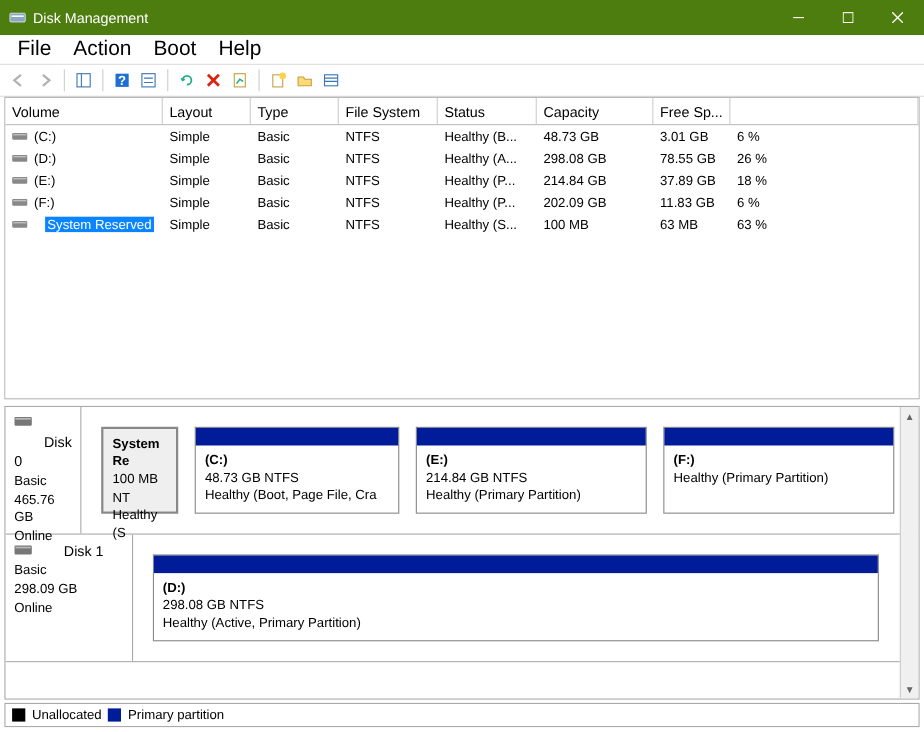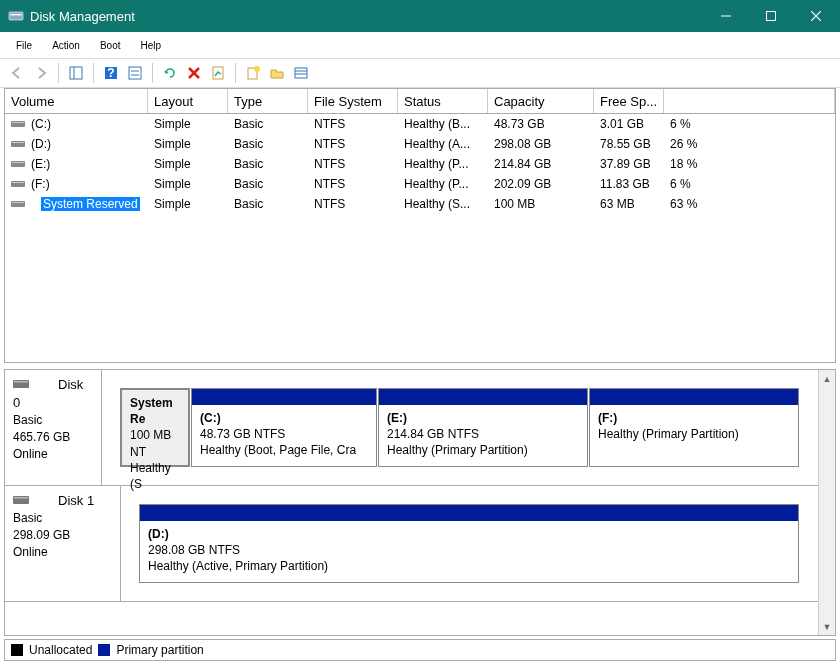--- a/index.html
+++ b/index.html
@@ -1,23 +1,23 @@
 <!DOCTYPE html>
 <html><head>
 <meta charset="utf-8">
 <style>
 * { box-sizing: border-box; margin: 0; padding: 0; font-family: 'Segoe UI', Tahoma, sans-serif; font-size: 12px; }
 body { background: #fff; width: 840px; height: 665px; overflow: hidden; display: flex; flex-direction: column; }
-.titlebar { background: #0f766e; color: #fff; height: 32px; display: flex; align-items: center; padding: 0 2px 0 8px; }
+.titlebar { background: #4d7c0f; color: #fff; height: 32px; display: flex; align-items: center; padding: 0 2px 0 8px; }
 .titlebar .icon { width: 16px; height: 16px; margin-right: 6px; display: inline-flex; }
 .titlebar .title { font-size: 13px; flex: 1; }
 .titlebar .winbtns { display: flex; }
 .titlebar .winbtn { width: 45px; height: 32px; display: flex; align-items: center; justify-content: center; color: #fff; }
 .menubar { height: 26px; display: flex; align-items: center; padding: 0 6px; background: #fff; }
-.menubar .menuitem { padding: 3px 10px; font-size: 10px; }
+.menubar .menuitem { padding: 3px 10px; font-size: 19px; }
 .toolbar { height: 30px; display: flex; align-items: center; padding: 2px 6px; border-top: 1px solid #ddd; border-bottom: 1px solid #ddd; gap: 2px; }
 .toolbar .sep { width: 1px; height: 20px; background: #ccc; margin: 0 4px; }
 .toolbar .tbtn { width: 22px; height: 22px; display: flex; align-items: center; justify-content: center; }
 .toolbar .tbtn.disabled { opacity: .45; }
 .table-wrap { border: 1px solid #aaa; margin: 0 4px; }
 .grid-header { display: flex; background: #fff; border-bottom: 1px solid #aaa; align-items: center; }
 .grid-header .col, .grid-row .col { border-right: 1px solid #ccc; padding: 4px 6px; height: 24px; display: flex; align-items: center; overflow: hidden; white-space: nowrap; text-overflow: ellipsis; }
 .grid-header .col { font-size: 13px; }
 .grid-body { background: #fff; height: 248px; overflow: auto; }
 .grid-row { display: flex; height: 20px; font-size: 13px; }
@@ -25,21 +25,21 @@
 .grid-row .vol-icon { width: 14px; margin-right: 4px; display:inline-flex; align-items:center; }
 .grid-row.selected .vol-label { background: #0a84ff; color: #fff; margin-left: 12px; }
 .c0{width:143px} .c1{width:80px} .c2{width:80px} .c3{width:90px} .c4{width:90px} .c5{width:106px} .c6{width:70px} .c7{width:100px} .c8{flex:1}
 .graphical { flex: 1; border: 1px solid #aaa; margin: 6px 4px 0 4px; overflow: hidden; position: relative; }
 .scroll-v { position:absolute; right:0; top:0; bottom:0; width:17px; background:#f0f0f0; border-left:1px solid #ccc; display:flex; flex-direction:column; justify-content:space-between; align-items:center; }
 .scroll-arrow{height:17px;display:flex;align-items:center;justify-content:center;color:#666;font-size:9px;}
 .disk-row { display: flex; border-bottom: 1px solid #aaa; height: 116px; }
 .disk-info { width: 122px; padding: 6px 8px; border-right: 1px solid #aaa; font-size: 12.5px; line-height:1.35; }
 .disk-info .disk-icon { display:inline-block; width:18px; vertical-align:middle; }
 .disk-info .dname { font-weight:400; font-size:13px;padding-left:27px; }
-.parts { flex:1; display:flex; padding:18px; margin-right:17px; }
+.parts { flex:1; display:flex; padding:18px; margin-right:17px;gap:14px; }
 .part { border: 1px solid #888; margin: 0 1px 0 0; display:flex; flex-direction:column; }
 .part .stripe { height: 16px; background: #001c99; }
 .part .pbody { padding: 5px 8px; font-size: 12.5px; line-height:1.35; }
 .part .pname { font-weight:600; }
 .part.selected { border: 2px solid #888; background:#efefef; }
 .part.selected .stripe { background: repeating-linear-gradient(45deg,#001c99,#001c99 3px,#2a45c4 3px,#2a45c4 6px); }
 .legend { height: 22px; border:1px solid #aaa; margin: 3px 4px 4px 4px; display:flex; align-items:center; padding:0 6px; gap:6px; font-size:13px; }
 .legend .sw { width:12px; height:12px; display:inline-block; }
 .vol-label{display:inline-block; padding:0 2px;}
 </style>

